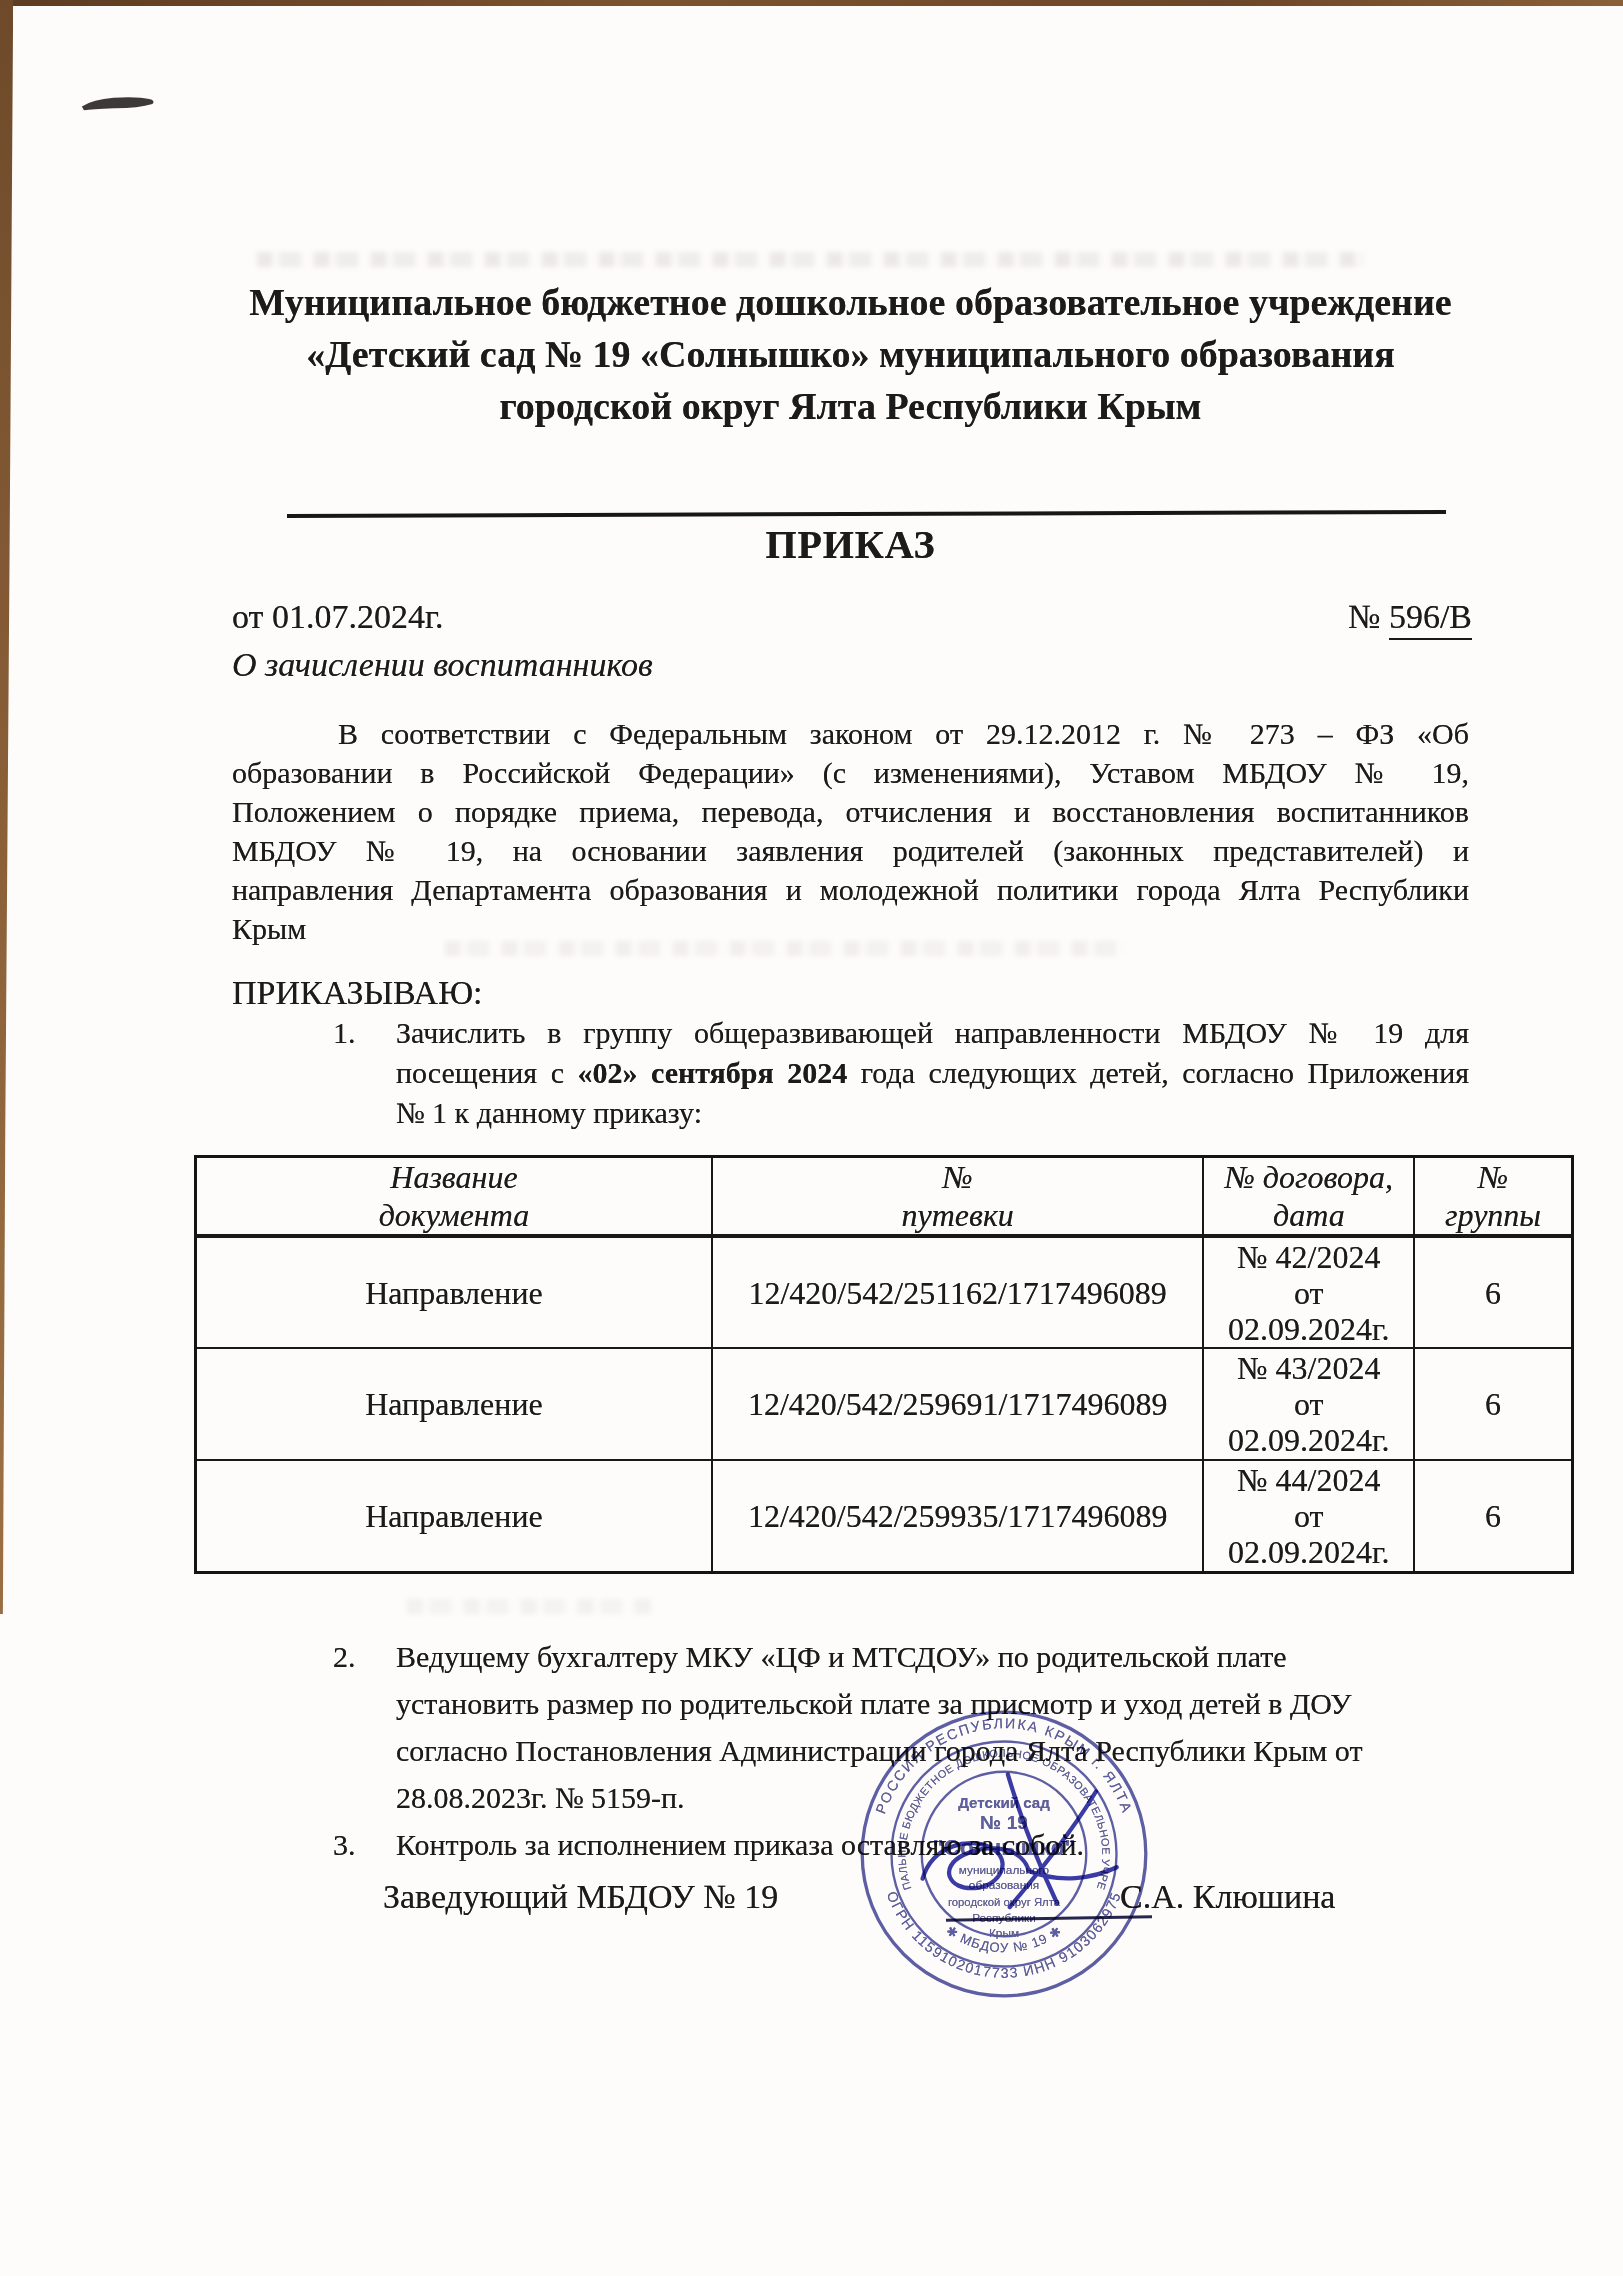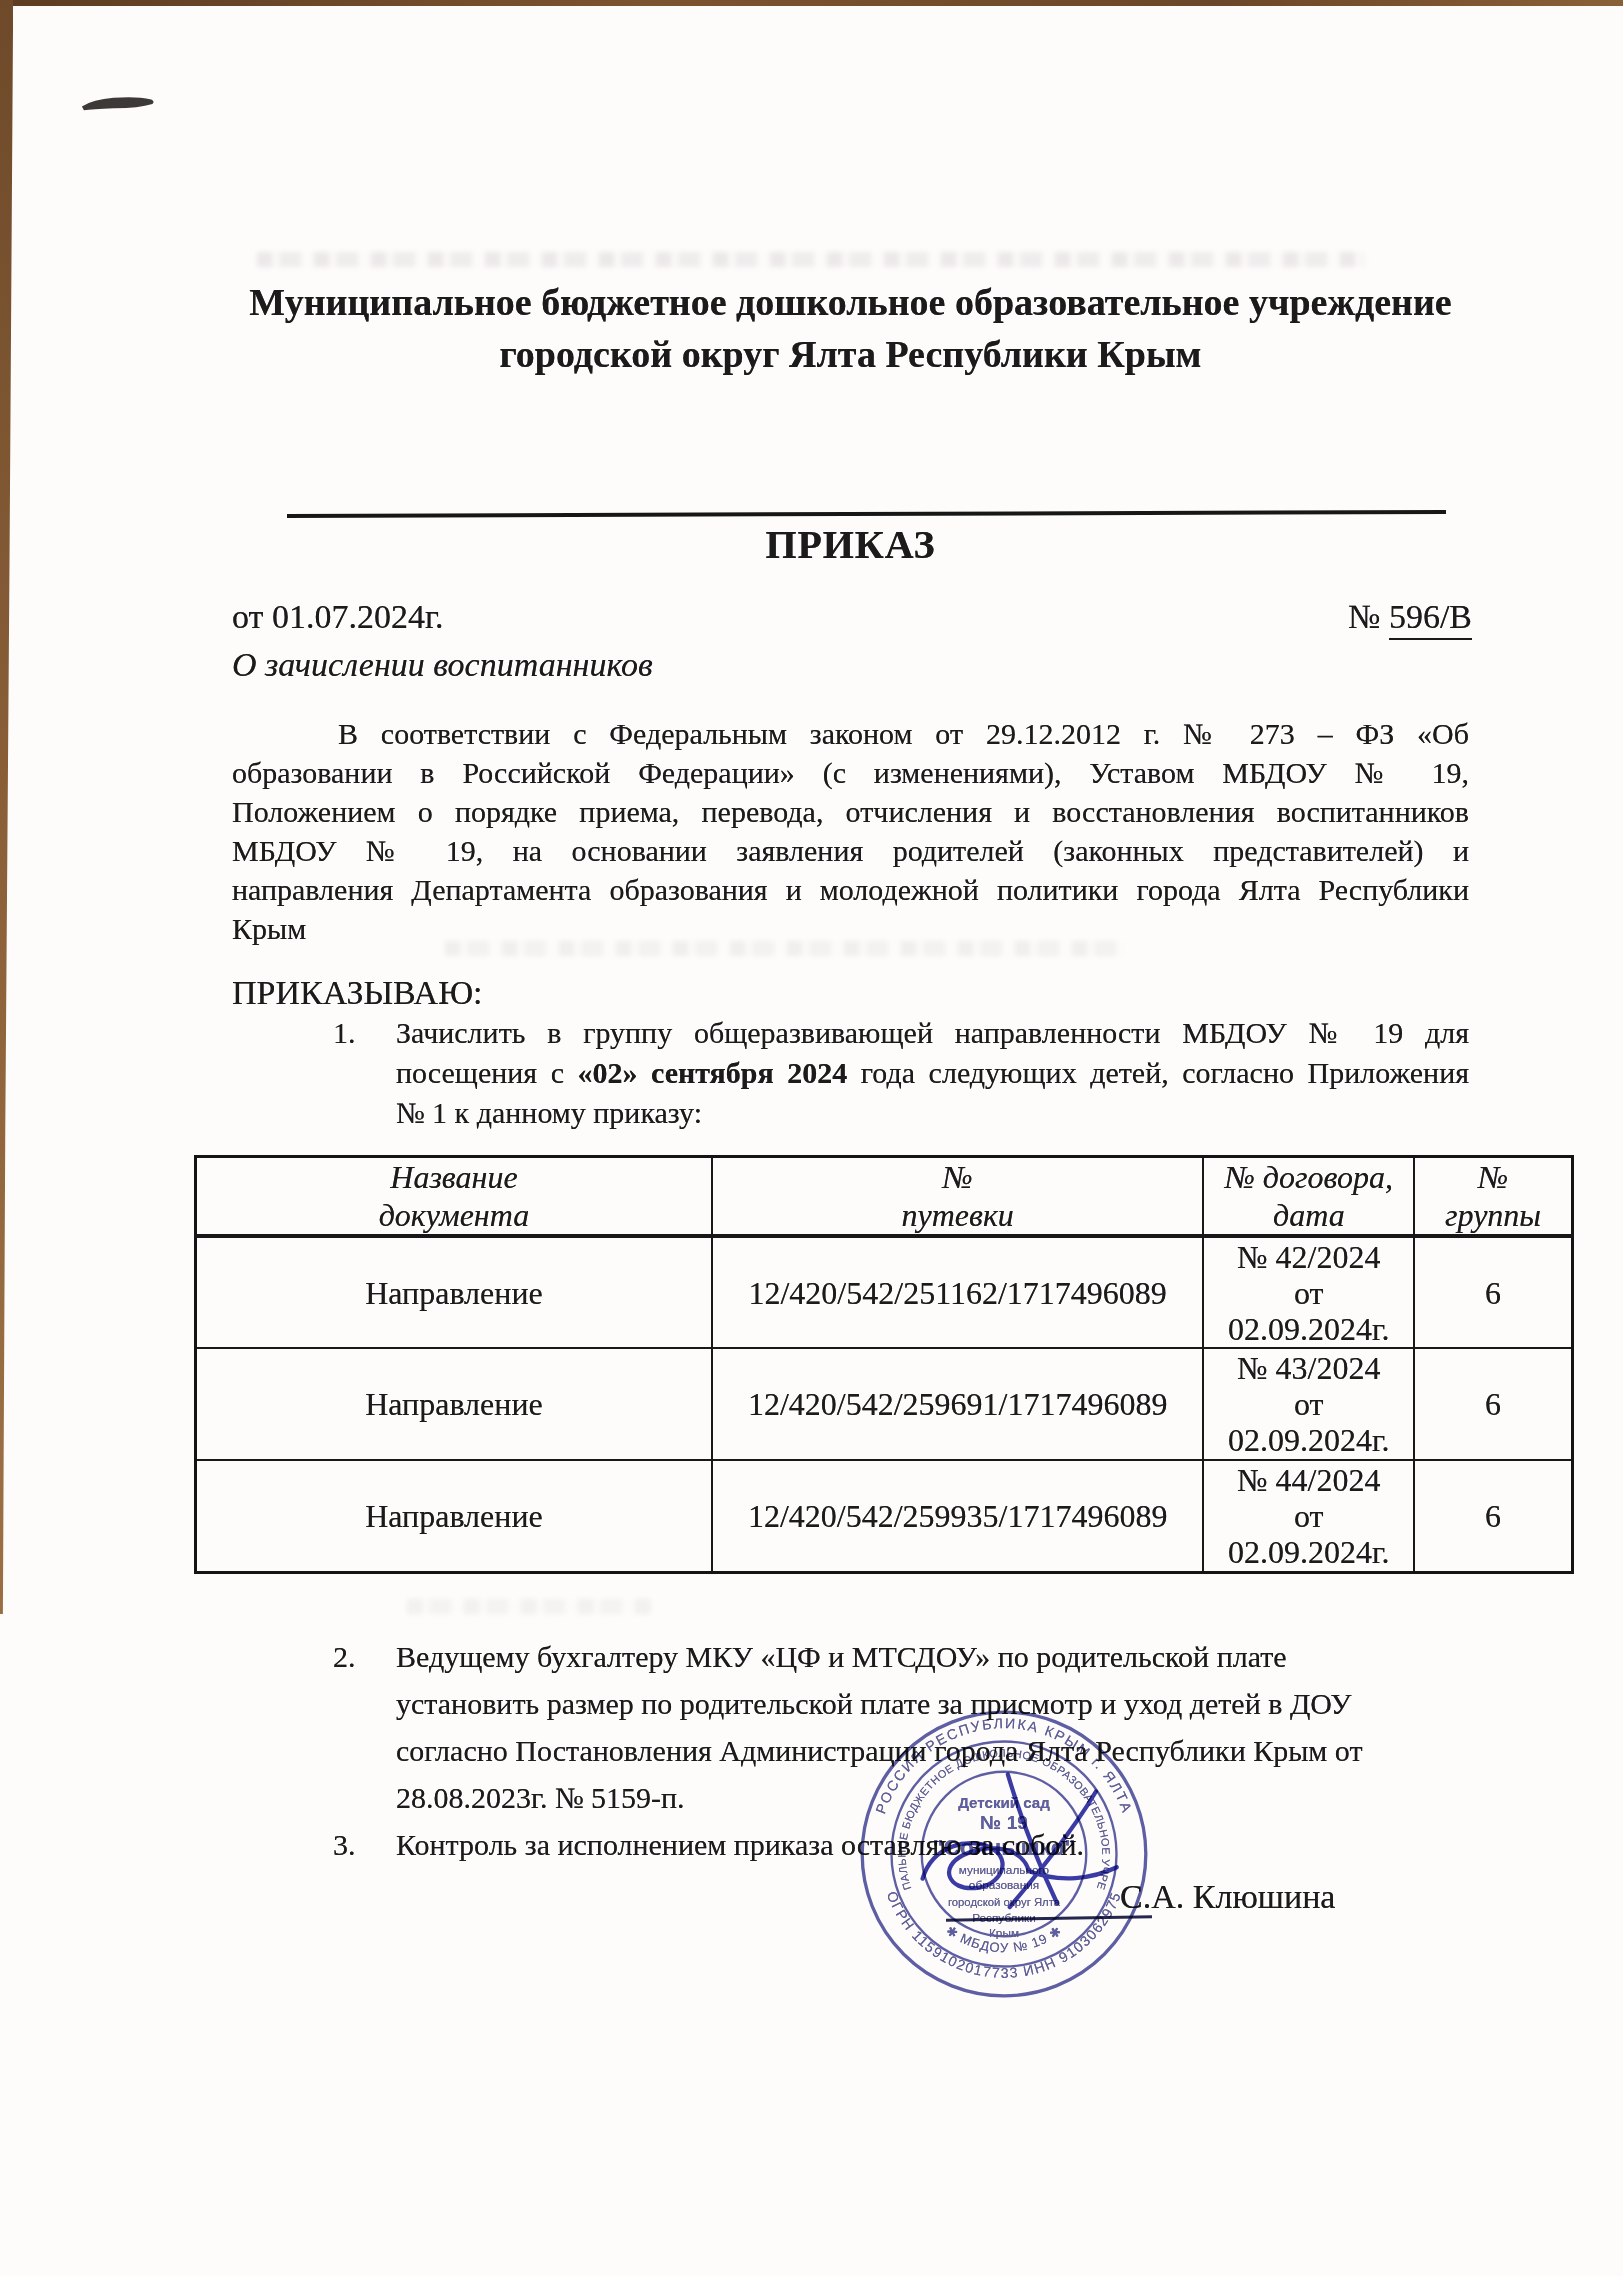--- a/index.html
+++ b/index.html
@@ -124,20 +124,21 @@
   <div class="abs edge-left"></div>
   <svg class="abs pen-mark" width="79" height="21" viewBox="0 0 84 22">
     <path d="M4 15 Q16 8 38 7 Q62 6 78 10 Q82 12 79 15 Q64 19 38 18 Q14 18 6 19 Z" fill="#2c2825" opacity="0.92"></path>
   </svg>
   <div class="abs ghost ghost1"></div>
   <div class="abs ghost ghost2"></div>
   <div class="abs ghost ghost3"></div>
 
   <div class="abs header-block">
     <div>Муниципальное бюджетное дошкольное образовательное учреждение</div>
+    <div>«Детский сад № 19 «Солнышко» муниципального образования</div>
     <div>городской округ Ялта Республики Крым</div>
   </div>
 
   <div class="abs rule"></div>
 
   <div class="abs prikaz-title">ПРИКАЗ</div>
 
   <div class="abs date-row">
     <span>от 01.07.2024г.</span>
     <span class="order-number"><span>№ </span><span class="num-part">596/В</span></span>
@@ -220,20 +221,21 @@
       <div class="jl">согласно Постановления Администрации города Ялта Республики Крым от</div>
       <div class="jl">28.08.2023г. № 5159-п.</div>
     </div>
   </div>
 
   <div class="item3-wrap">
     <div class="abs item-num list-item">3.</div>
     <div class="abs item-body list-item">Контроль за исполнением приказа оставляю за собой.</div>
   </div>
 
+  <div class="abs sign-position">Заведующий МБДОУ № 19</div>
   <div class="abs sign-name">С.А. Клюшина</div>
   <div class="abs sign-line"></div>
 
   <svg class="abs stamp-svg" width="312" height="312" viewBox="0 0 330 330">
     <defs>
       <path id="arcOutTop" d="M 32,165 A 133,133 0 0 1 298,165"></path>
       <path id="arcOutBot" d="M 34,165 A 131,131 0 0 0 296,165"></path>
       <path id="arcMidTop" d="M 67,201 A 104,104 0 1 1 263,201"></path>
       <path id="arcMidBot" d="M 75,217 A 104,104 0 0 0 255,217"></path>
     </defs>

